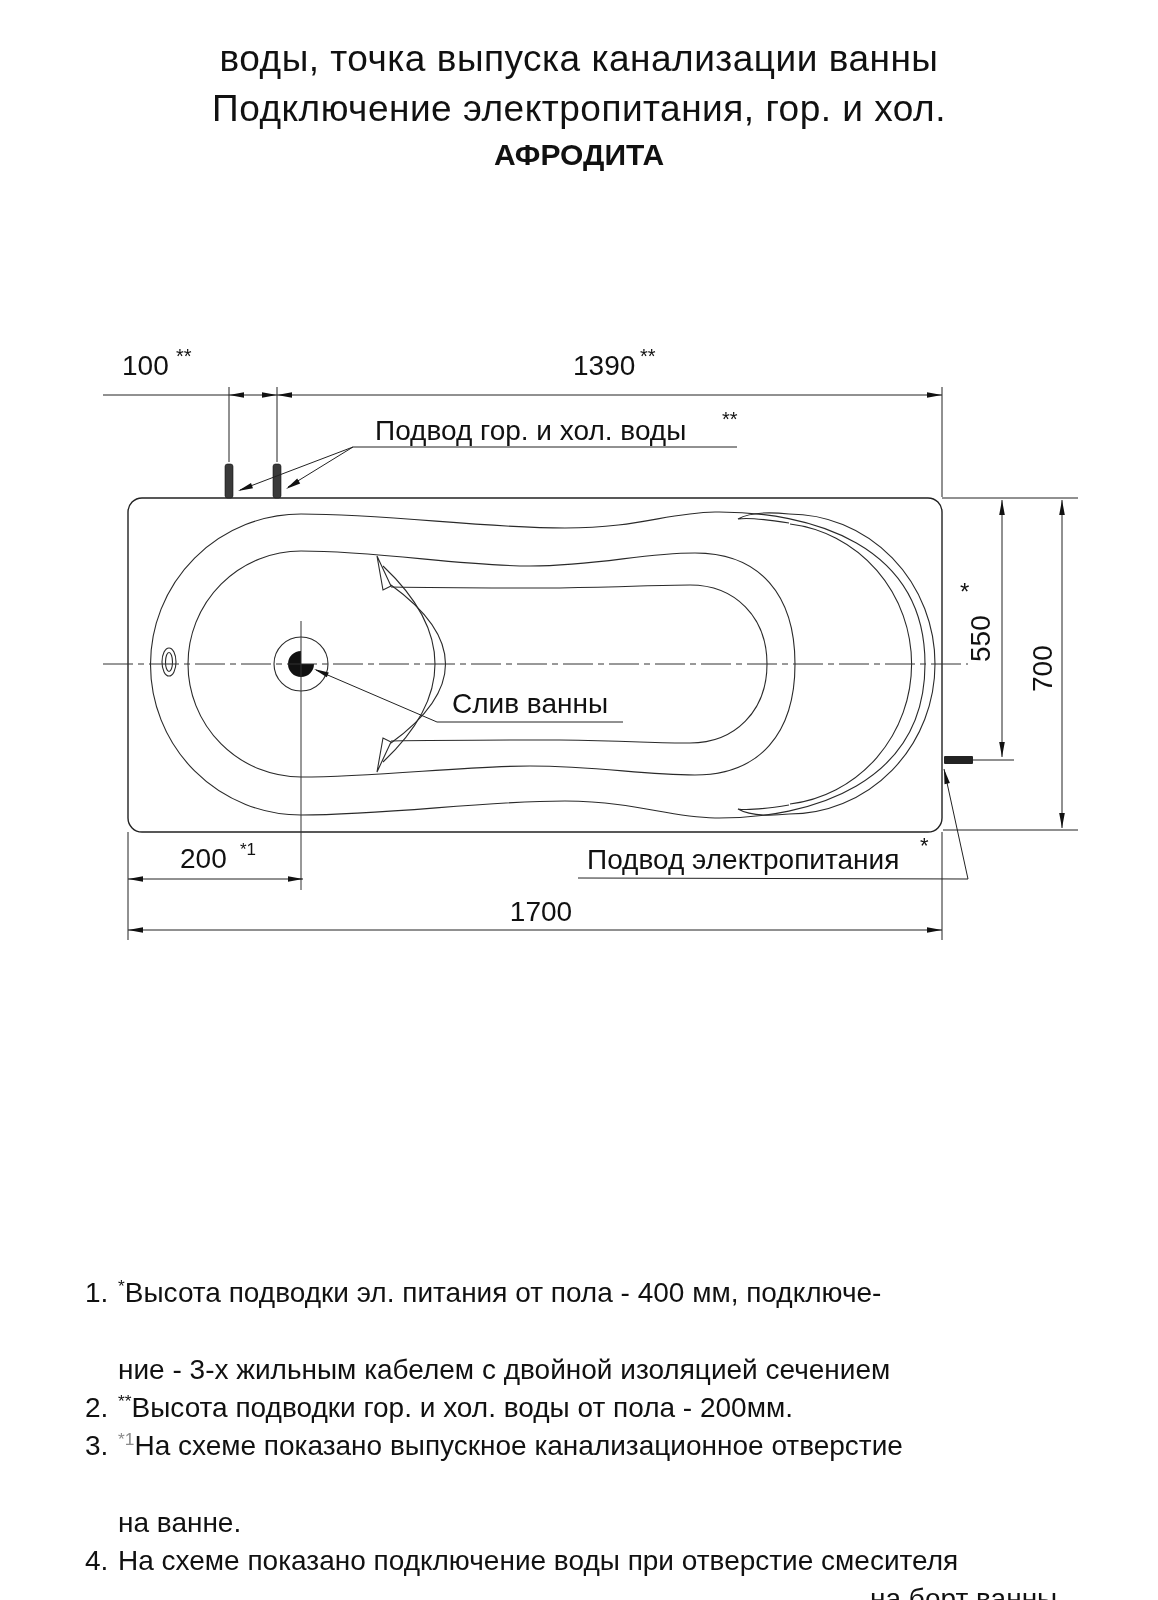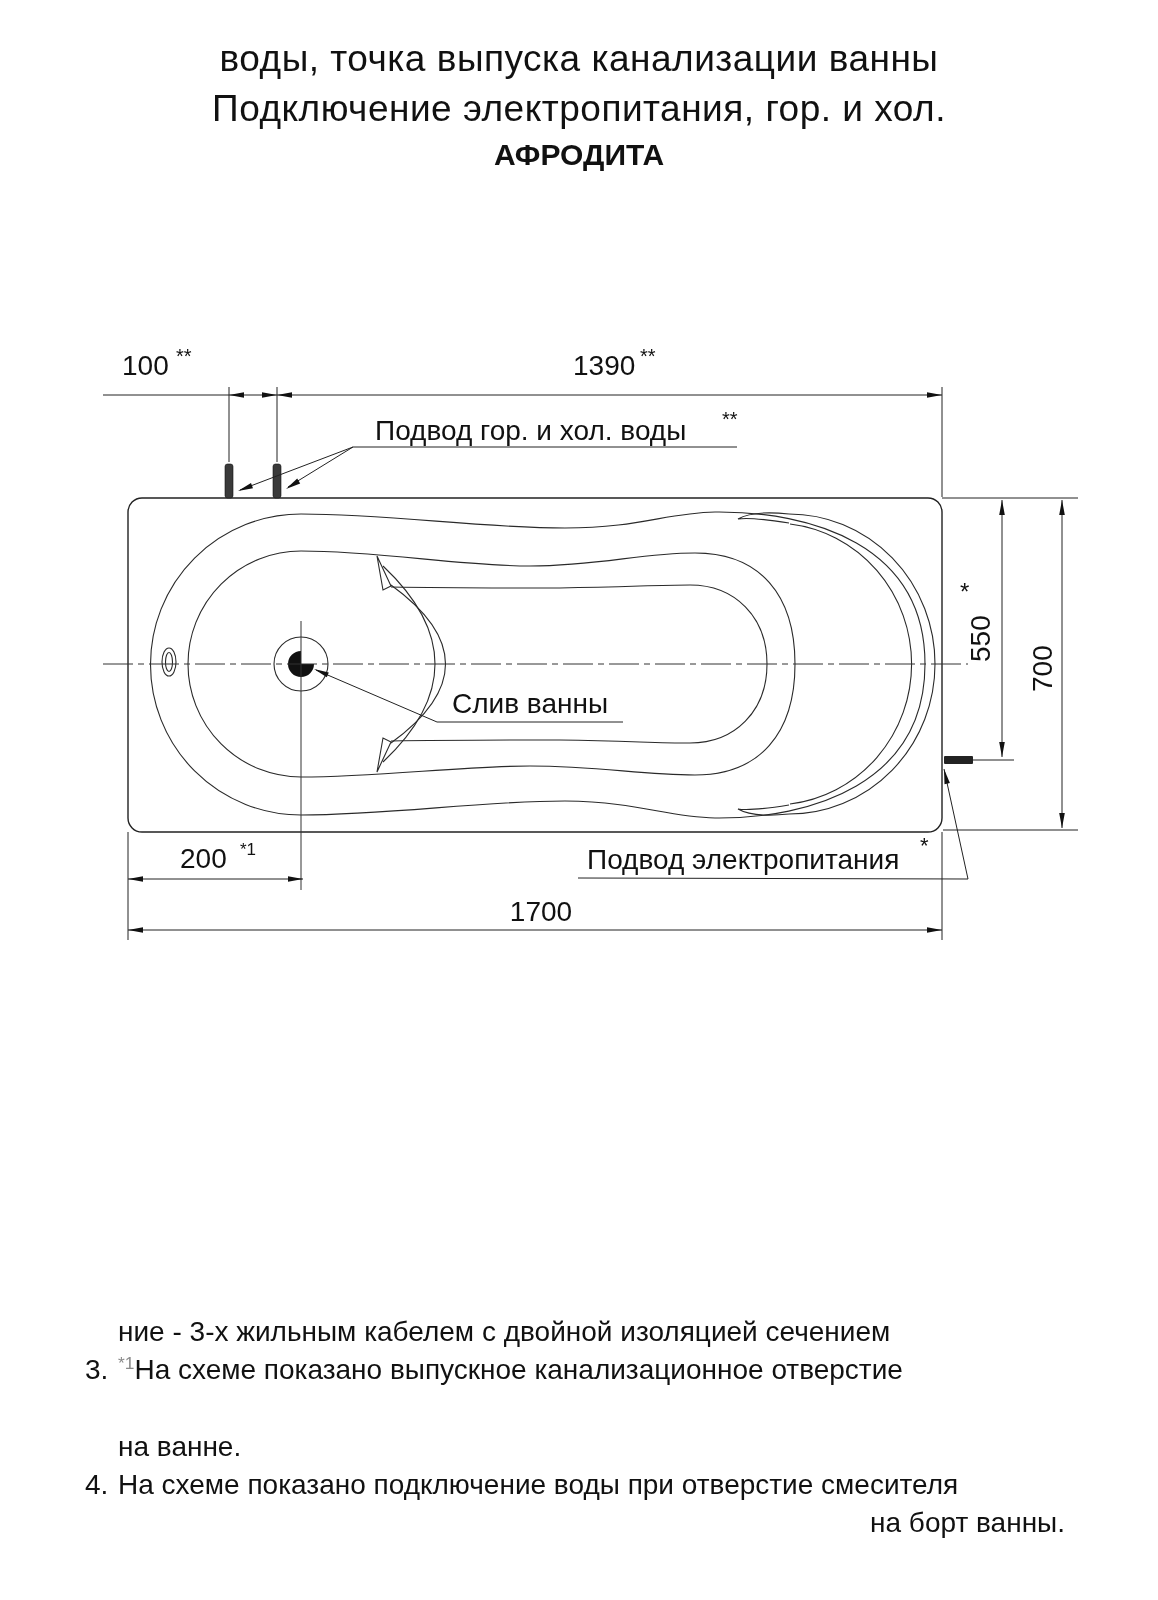--- a/index.html
+++ b/index.html
@@ -145,22 +145,28 @@
     <text x="375" y="440" font-size="28">Подвод гор. и хол. воды</text>
     <text x="722" y="426" font-size="20">**</text>
 
     <text x="452" y="713" font-size="28">Слив ванны</text>
 
     <text x="587" y="869" font-size="28">Подвод электропитания</text>
     <text x="920" y="853" font-size="22">*</text>
   </svg>
 
   <div class="notes">
+    <div class="note-line">
+      <span class="num">1.</span><sup>*</sup><span>Высота подводки эл. питания от пола - 400 мм, подключе-</span>
+    </div>
     <div class="note-line cont">ние - 3-х жильным кабелем с двойной изоляцией сечением</div>
 
+    <div class="note-line">
+      <span class="num">2.</span><sup>**</sup><span>Высота подводки гор. и хол. воды от пола - 200мм.</span>
+    </div>
 
     <div class="note-line">
       <span class="num">3.</span><sup class="gray">*1</sup><span>На схеме показано выпускное канализационное отверстие</span>
     </div>
     <div class="note-line cont">на ванне.</div>
 
     <div class="note-line">
       <span class="num">4.</span><span>На схеме показано подключение воды при отверстие смесителя</span>
     </div>
     <div class="note-line cont2">на борт ванны.</div>

